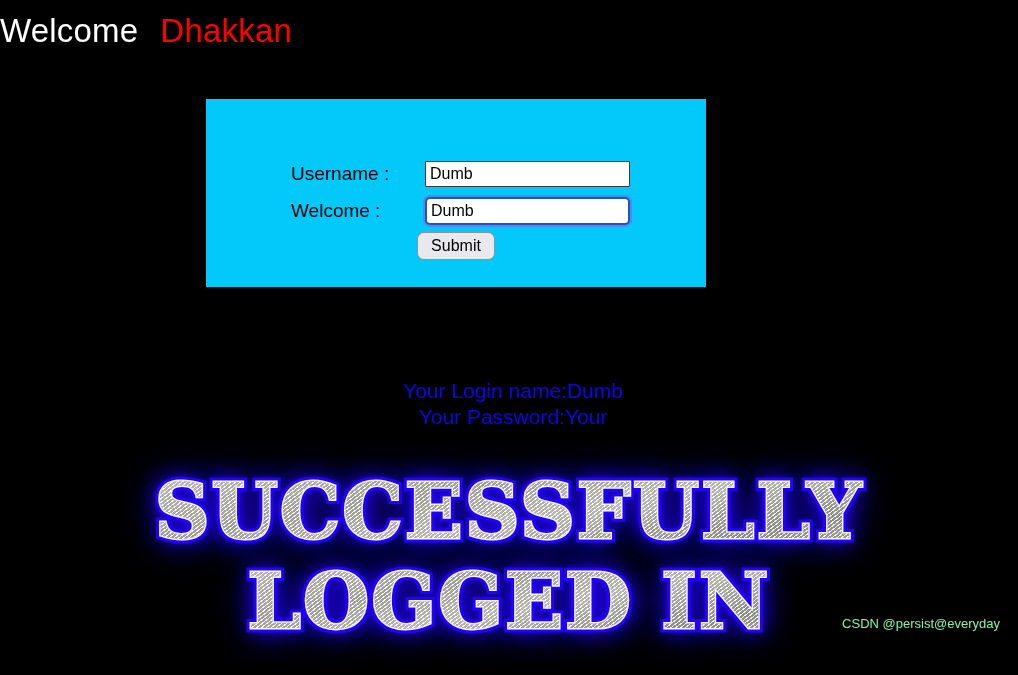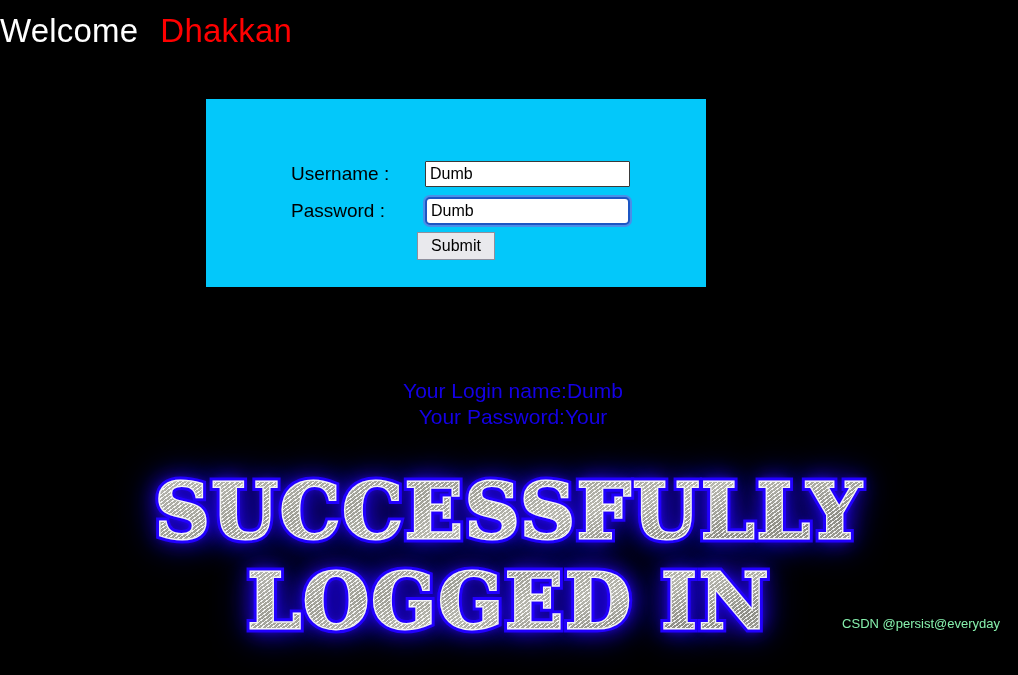--- a/index.html
+++ b/index.html
@@ -100,21 +100,21 @@
     width: 500px;
     text-align: center;
   }
   .submit-button {
     font-family: "Liberation Sans", sans-serif;
     font-size: 16px;
     line-height: 18px;
     color: #000000;
     background: #e9e9ed;
     border: 1px solid #8f8f9d;
-    border-radius: 0;
+    border-radius: 7px;
     padding: 4px 13px;
     cursor: pointer;
   }
 
   
   .echo-block {
     position: absolute;
     left: 0;
     top: 378px;
     width: 1018px;
@@ -210,21 +210,21 @@
 <div class="login-panel">
 
   <div class="form-rows">
 
     <div class="form-row">
       <span class="field-label">Username :</span>
       <input class="text-input input-username" type="text" value="Dumb" style="">
     </div>
 
     <div class="form-row">
-      <span class="field-label">Password :</span>
+      <span class="field-label">Welcome :</span>
       <input class="text-input input-password" type="text" value="Dumb" style="">
     </div>
 
   </div>
 
   <div class="submit-wrap">
     <button class="submit-button">Submit</button>
   </div>
 
 </div>

